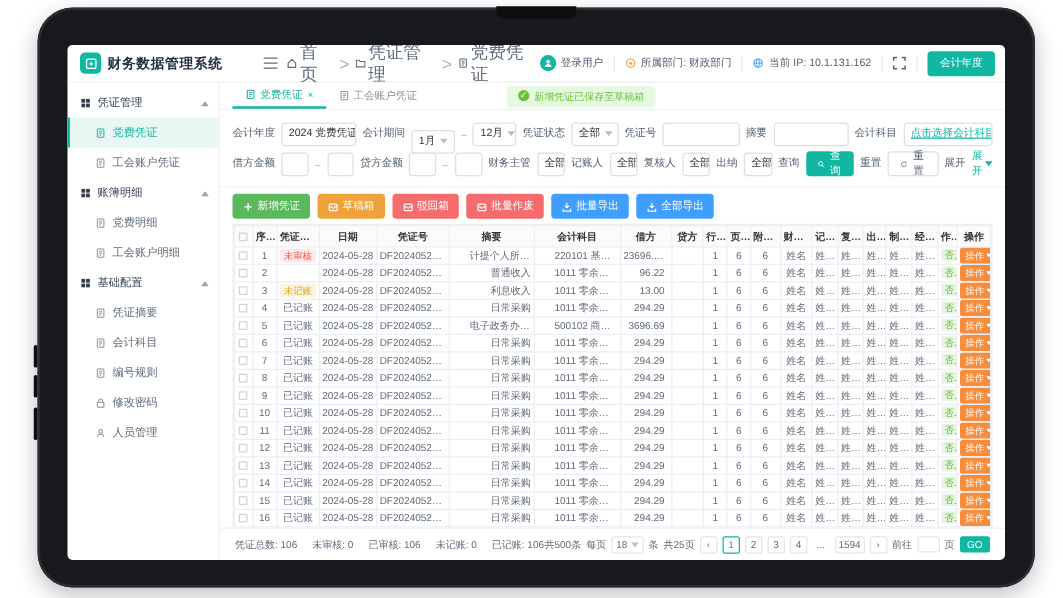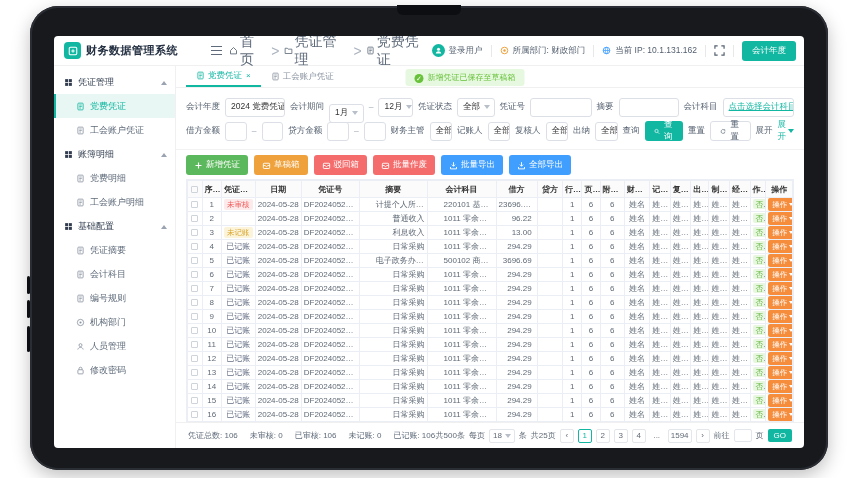--- a/index.html
+++ b/index.html
@@ -44,21 +44,21 @@
   .s-item.active { color:#12b7a2; background:#e8f7f3; }
   .s-item.active::before { content:""; position:absolute; left:0; top:0; bottom:0; width:2px; background:#12b7a2; }
 
   
   .content { flex:1; display:flex; flex-direction:column; min-width:0; }
   .tabbar { height:22px; flex:none; display:flex; align-items:center; border-bottom:1px solid #f0f0f0; padding:0 10px; position:relative; }
   .tab { display:flex; align-items:center; gap:3px; font-size:8.5px; color:#8a93a0; padding:0 10px; height:100%; cursor:pointer; }
   .tab.active { color:#12b7a2; border-bottom:2px solid #12b7a2; }
   .tab .x { font-size:8px; margin-left:1px; }
   .notice { position:absolute; left:46%; transform:translateX(-50%); top:3px;
-    background:#e7f8e1; color:#67c23a; font-size:8px; padding:3px 9px; border-radius:3px; display:flex; gap:4px; align-items:flex-end; }
+    background:#e7f8e1; color:#67c23a; font-size:8px; padding:3px 9px; border-radius:3px; display:flex; gap:4px; align-items:flex-start; }
   .notice .ck { width:9px; height:9px; border-radius:50%; background:#67c23a; color:#fff; font-size:7px; line-height:9px; text-align:center; }
 
   
   .filters { padding:7px 10px 6px; border-bottom:1px solid #f2f2f2; flex:none; }
   .f-row { display:flex; align-items:center; gap:5px; height:24px; }
   .f-label { font-size:8.5px; color:#54606f; white-space:nowrap; }
   .ctl { height:19px; border:1px solid #dcdfe6; border-radius:3px; background:#fff;
     font-size:8.5px; color:#333; display:flex; align-items:center; padding:0 5px; white-space:nowrap; overflow:hidden; }
   .ctl .ph { color:#b8bfc9;margin-top:36px; }
   .ctl.sel { justify-content:space-between; gap:4px; }
@@ -267,38 +267,31 @@
           </div>
           <div class="s-item">
             <svg width="9" height="9" viewBox="0 0 12 12">
               <rect x="2.5" y="1.5" width="7" height="9" rx="1" fill="none" stroke="#8a93a0" stroke-width="1.1"></rect>
               <path d="M4.3 4h3.4M4.3 6h3.4M4.3 8h2.4" stroke="#8a93a0" stroke-width="1"></path>
             </svg>
             <span>编号规则</span>
           </div>
           <div class="s-item">
             <svg width="9" height="9" viewBox="0 0 12 12">
-              <circle cx="6" cy="6" r="4.2" fill="none" stroke="#8a93a0" stroke-width="1.1"></circle>
-              <circle cx="6" cy="6" r="1.4" fill="#8a93a0"></circle>
-            </svg>
-            <span>机构部门</span>
+              <rect x="2.5" y="5" width="7" height="5.5" rx="1" fill="none" stroke="#8a93a0" stroke-width="1.1"></rect>
+              <path d="M4 5V3.6a2 2 0 014 0V5" fill="none" stroke="#8a93a0" stroke-width="1.1"></path>
+            </svg>
+            <span>修改密码</span>
           </div>
           <div class="s-item">
             <svg width="9" height="9" viewBox="0 0 12 12">
               <circle cx="6" cy="4.2" r="2" fill="none" stroke="#8a93a0" stroke-width="1.1"></circle>
               <path d="M2.4 10c.6-2 2-2.8 3.6-2.8S9 8 9.6 10" fill="none" stroke="#8a93a0" stroke-width="1.1"></path>
             </svg>
             <span>人员管理</span>
-          </div>
-          <div class="s-item">
-            <svg width="9" height="9" viewBox="0 0 12 12">
-              <rect x="2.5" y="5" width="7" height="5.5" rx="1" fill="none" stroke="#8a93a0" stroke-width="1.1"></rect>
-              <path d="M4 5V3.6a2 2 0 014 0V5" fill="none" stroke="#8a93a0" stroke-width="1.1"></path>
-            </svg>
-            <span>修改密码</span>
           </div>
         </div>
 
       <div class="content">
         <div class="tabbar">
           <div class="tab active">
               <svg width="9" height="9" viewBox="0 0 12 12">
                 <rect x="2.5" y="1.5" width="7" height="9" rx="1" fill="none" stroke="#12b7a2" stroke-width="1.1"></rect>
                 <path d="M4.3 4h3.4M4.3 6h3.4M4.3 8h2.4" stroke="#12b7a2" stroke-width="1"></path>
               </svg>

